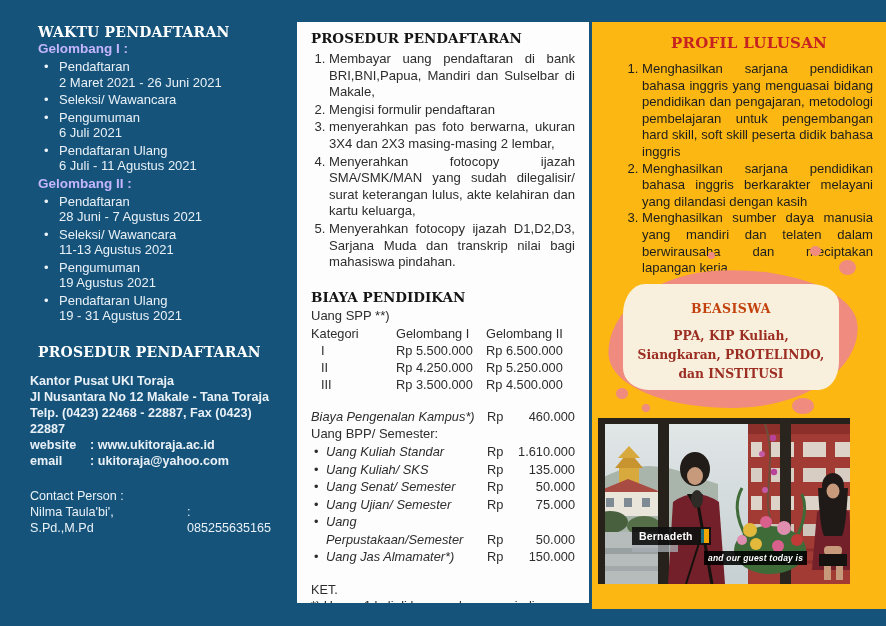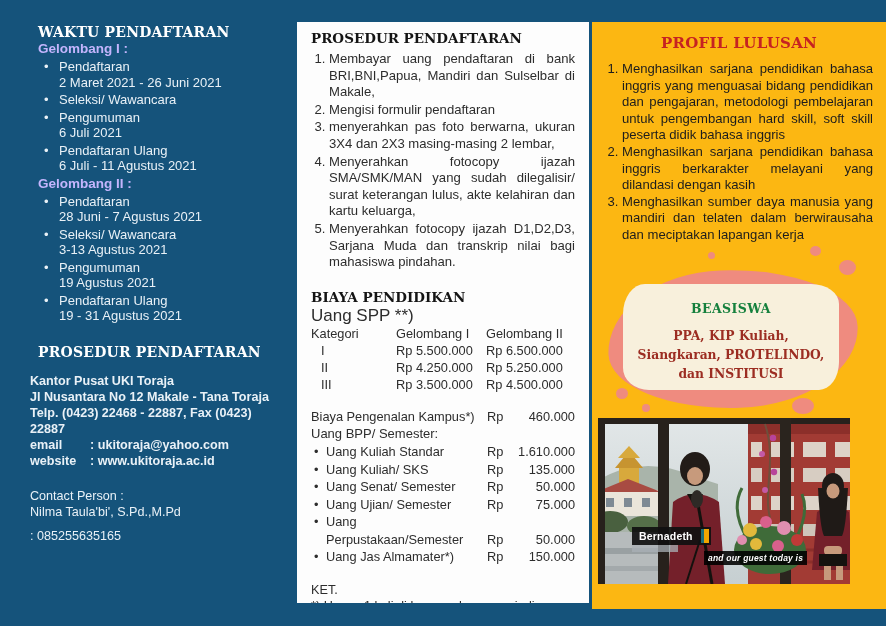--- a/index.html
+++ b/index.html
@@ -15,56 +15,56 @@
   .serif-heading { font-family:"DejaVu Serif","Liberation Serif",serif; font-weight:bold; font-size:14px; color:#ffffff; letter-spacing:.2px; }
   .group-title { font-weight:bold; font-size:13.5px; color:#c4b5fd; margin-top:1px; }
   ul.schedule { list-style:none; margin-top:3px; }
   ul.schedule li { position:relative; padding-left:21px; font-size:13px; line-height:15.5px; margin-bottom:2px; }
   ul.schedule li::before { content:"•"; position:absolute; left:6px; top:0; color:#e9f1f7; }
   .left-prosedur { margin-top:20px; }
   .office-block { margin-top:13px; margin-left:-8px; font-size:12.6px; line-height:16px;font-weight:bold; }
   .kv { display:flex; }
   .kv .k { width:60px; }
   .contact-person { margin-top:19px; margin-left:-8px; font-size:12.6px; line-height:16px; }
-  .cp-row { display:flex; gap:8px;flex-direction:column; }
+  .cp-row { display:flex; gap:8px; }
 
   
   .mid-col { position:absolute; left:297px; top:22px; width:292px; height:581px; background:#fdfdfd; padding:8px 14px 0 14px; color:#2d2d2d; overflow:hidden; }
   .mid-heading { font-family:"DejaVu Serif","Liberation Serif",serif; font-weight:bold; font-size:13.5px; color:#141414; }
   ol.steps { margin:5px 0 0 0; padding-left:18px; }
   ol.steps li { font-size:13.1px; line-height:16.6px; text-align:justify; margin-bottom:1px; }
   .biaya-heading { margin-top:18px; }
-  .spp-label { font-size:17px; line-height:17px; margin-top:2px; }
+  .spp-label { font-size:13px; line-height:17px; margin-top:2px; }
   .spp-table { display:grid; grid-template-columns:85px 90px 89px; font-size:12.8px; line-height:17px; margin-top:1px; }
   .spp-kat { padding-left:10px; }
   .money-row { display:flex; font-size:12.8px; line-height:17.5px; }
-  .money-label { flex:1; }
+  .money-label { flex:1;font-style:italic; }
   .money-cur { width:26px; }
   .money-amt { width:62px; text-align:right; }
   .pengenalan { margin-top:15px; }
   .bpp-label { font-size:13px; line-height:18px; }
   ul.bpp { list-style:none; }
   ul.bpp li { position:relative; padding-left:15px;align-items:flex-end; }
   ul.bpp li::before { content:"•"; position:absolute; left:3px; top:0; }
   .ket-block { margin-top:16px; font-size:12.7px; line-height:16.5px; }
 
   
-  .right-col { position:absolute; left:592px; top:22px; width:294px; height:587px; background:#fcb712; color:#222; }
+  .right-col { position:absolute; left:592px; top:22px; width:294px; height:587px; background:#fcb712; color:#222;padding-left:20px; }
   .profil-heading { margin-top:12px; text-align:center; font-family:"DejaVu Serif","Liberation Serif",serif; font-weight:bold; font-size:15px; color:#c62222; letter-spacing:.3px; }
   ol.profil { margin:9px 13px 0 15px; padding-left:15px; }
   ol.profil li { font-size:13.1px; line-height:16.6px; text-align:justify; color:#1d1d1d; }
 
   .dot { position:absolute; background:#ef8b7f; border-radius:50%; }
   .blob-area { position:absolute; left:0; top:246px; width:294px; height:150px; }
   .blob { position:absolute; left:16px; top:2px; width:250px; height:138px; background:#ef8b7f;
           border-radius:46% 54% 48% 52% / 58% 44% 56% 42%; transform:rotate(-2deg); }
   .scholar-card { position:absolute; left:31px; top:16px; width:216px; height:106px; background:#f8f0dc;
           border-radius:22px 28px 20px 26px / 30px 20px 28px 22px; }
   .scholar-title { margin-top:17px; text-align:center; font-family:"DejaVu Serif","Liberation Serif",serif;
-          font-weight:bold; font-size:12.5px; color:#15803d; letter-spacing:.4px; }
+          font-weight:bold; font-size:12.5px; color:#c2410c; letter-spacing:.4px; }
   .scholar-body { margin:10px 12px 0 12px; text-align:center; font-family:"DejaVu Serif","Liberation Serif",serif;
           font-weight:bold; font-size:12.3px; line-height:19px; color:#9c2d22; }
 
   
   .photo { position:absolute; left:6px; top:396px; width:252px; height:166px; background:#cdd5d7; overflow:hidden; }
   .name-tag { position:absolute; left:34px; top:109px; height:18px; display:flex; align-items:center; background:rgba(16,16,16,.92); padding:0 2px 0 7px; }
   .name-tag-text { color:#ffffff; font-weight:bold; font-size:10.5px; letter-spacing:.2px; padding-right:8px; }
   .tag-accent { display:flex; height:14px; }
   .tag-accent .teal { width:3px; background:#1d6e79; }
   .tag-accent .orange { width:5px; background:#f0a500; }
@@ -100,45 +100,45 @@
     </ul>
 
     <div class="group-title">Gelombang II :</div>
     <ul class="schedule">
       <li>
         <div>Pendaftaran</div>
         <div>28 Juni - 7 Agustus 2021</div>
       </li>
       <li>
         <div>Seleksi/ Wawancara</div>
-        <div>3-13 Agustus 2021</div>
+        <div>11-13 Agustus 2021</div>
       </li>
       <li>
         <div>Pengumuman</div>
         <div>19 Agustus 2021</div>
       </li>
       <li>
         <div>Pendaftaran Ulang</div>
         <div>19 - 31 Agustus 2021</div>
       </li>
     </ul>
 
     <div class="serif-heading left-prosedur">PROSEDUR PENDAFTARAN</div>
 
     <div class="office-block">
       <div>Kantor Pusat UKI Toraja</div>
       <div>Jl Nusantara No 12 Makale - Tana Toraja</div>
       <div>Telp. (0423) 22468 - 22887, Fax (0423) 22887</div>
       <div class="kv">
+        <span class="k">website</span>
+        <span>: www.ukitoraja.ac.id</span>
+      </div>
+      <div class="kv">
         <span class="k">email</span>
         <span>: ukitoraja@yahoo.com</span>
-      </div>
-      <div class="kv">
-        <span class="k">website</span>
-        <span>: www.ukitoraja.ac.id</span>
       </div>
     </div>
 
     <div class="contact-person">
       <div>Contact Person :</div>
       <div class="cp-row">
         <span>Nilma Taula'bi', S.Pd.,M.Pd</span>
         <span>: 085255635165</span>
       </div>
     </div>

